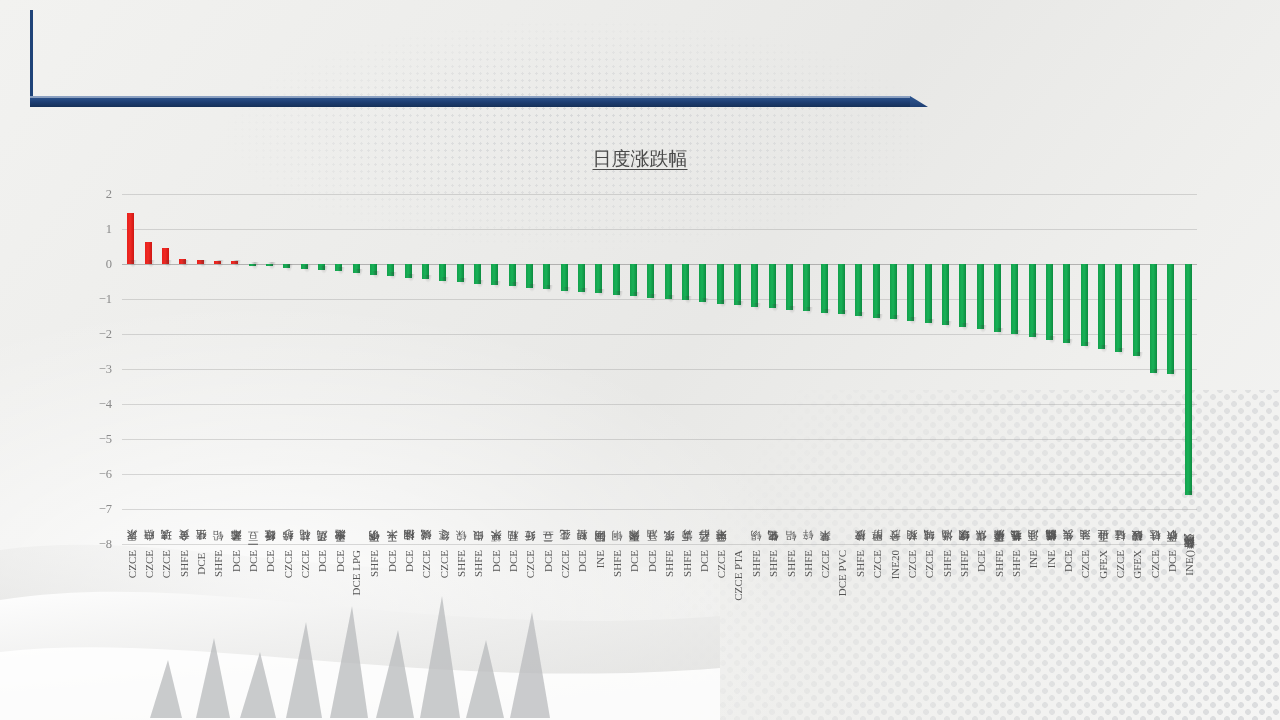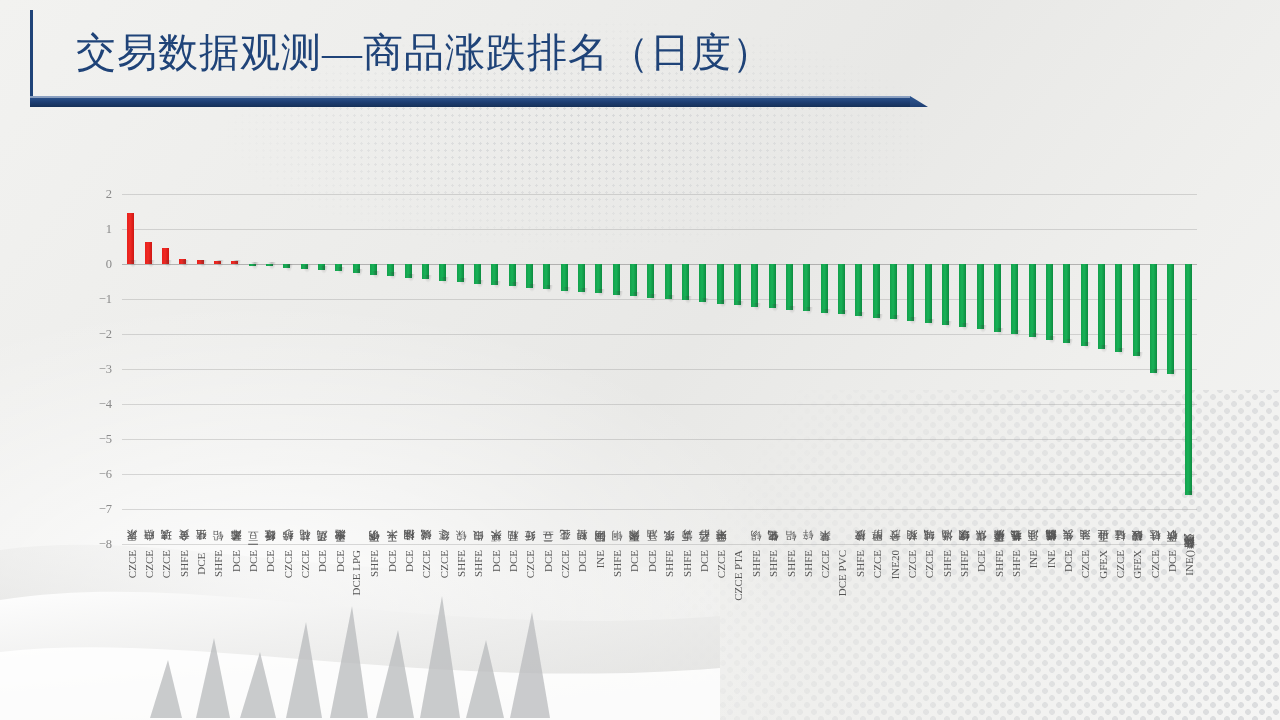--- a/index.html
+++ b/index.html
@@ -143,26 +143,26 @@
       <path d="M330,418 L352,306 L368,418 Z"></path>
       <path d="M376,418 L398,330 L414,418 Z"></path>
       <path d="M420,418 L442,296 L460,418 Z"></path>
       <path d="M466,418 L486,340 L504,418 Z"></path>
       <path d="M510,418 L532,312 L550,418 Z"></path>
     </g>
   </svg>
 
   <div id="titlebar">
     <div id="title-left-rule"></div>
-    <div id="title-text">交易数据观测—商品涨跌排名（日度）</div>
     <div id="title-underline"></div>
     <div id="title-underline-hl"></div>
   </div>
 
   <div id="chart-area">
+    <div id="chart-title">日度涨跌幅</div>
     <div id="plot">
         <div class="gridline" style="top: 0px;"></div>
         <div class="ytick" style="top: 0px;">2</div>
         <div class="gridline" style="top: 35px;"></div>
         <div class="ytick" style="top: 35px;">1</div>
         <div class="gridline zero" style="top: 70px;"></div>
         <div class="ytick" style="top: 70px;">0</div>
         <div class="gridline" style="top: 105px;"></div>
         <div class="ytick" style="top: 105px;">−1</div>
         <div class="gridline" style="top: 140px;"></div>

